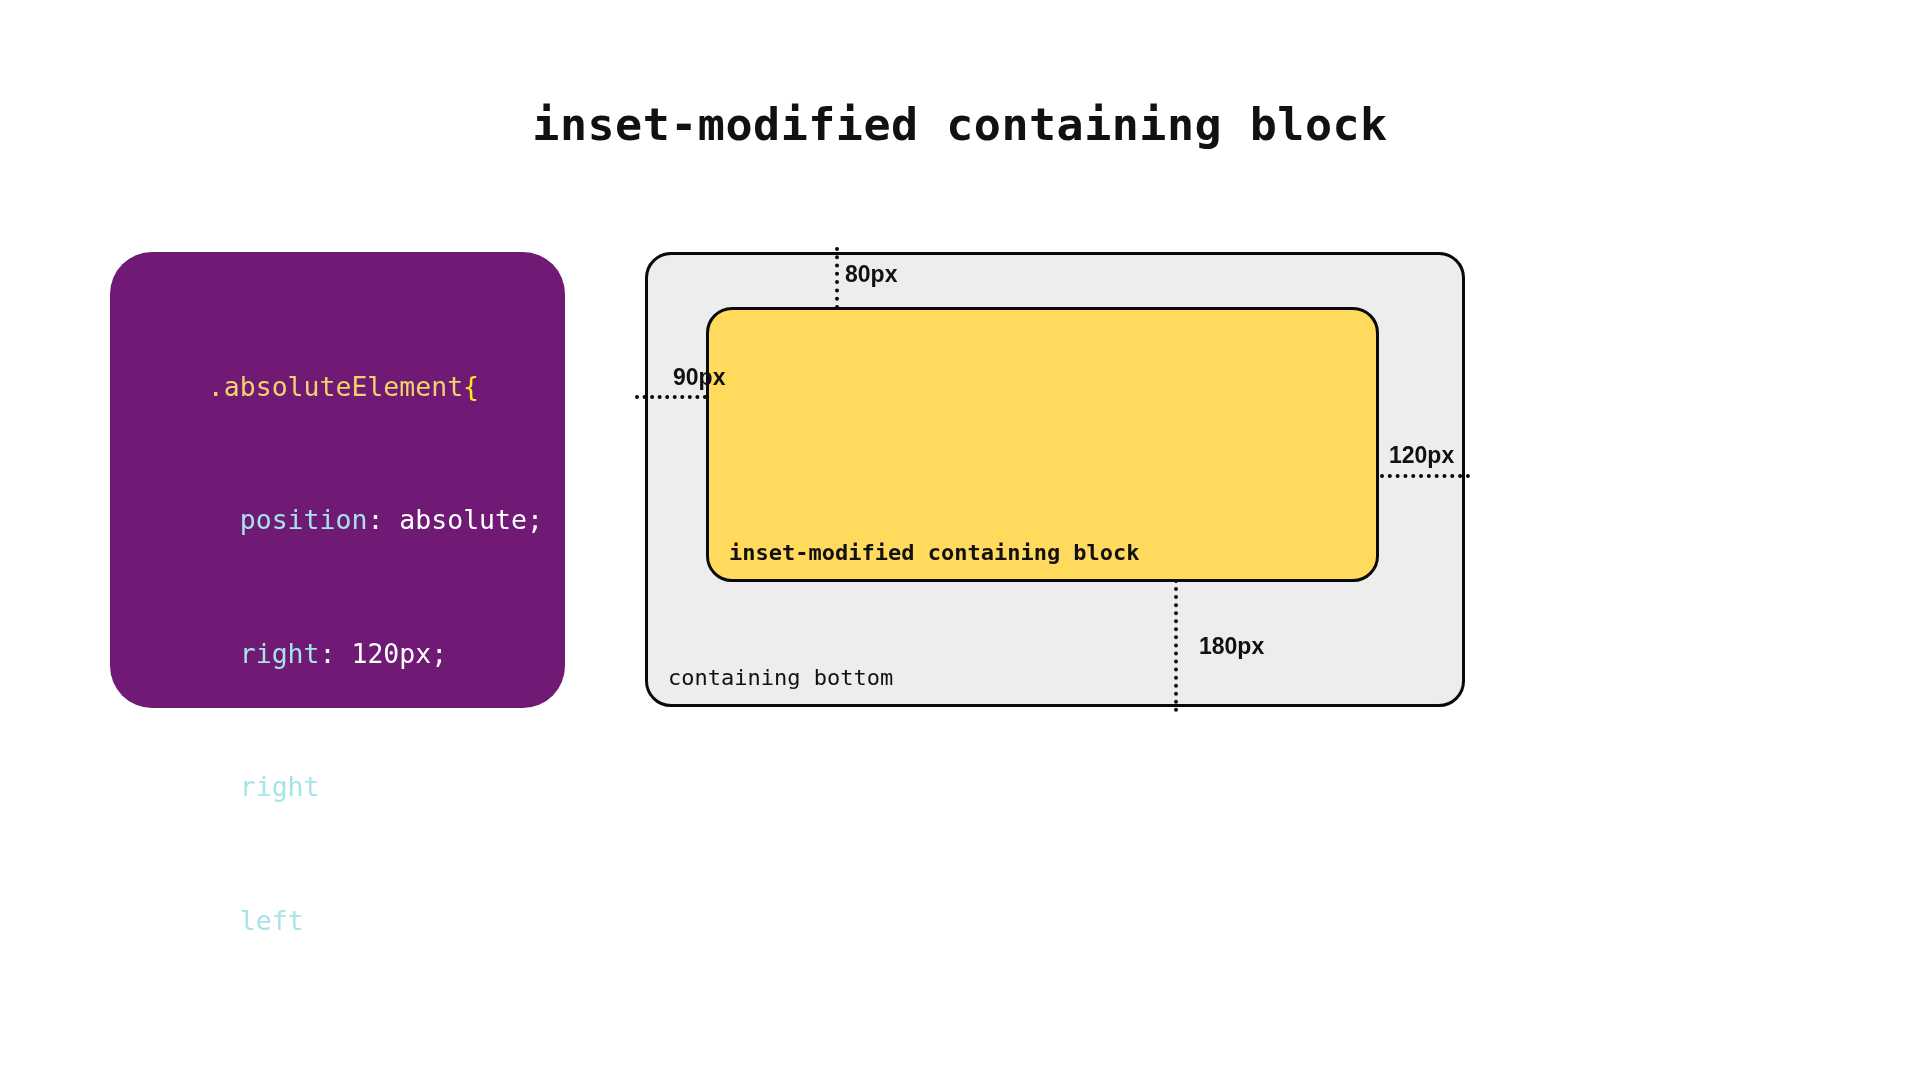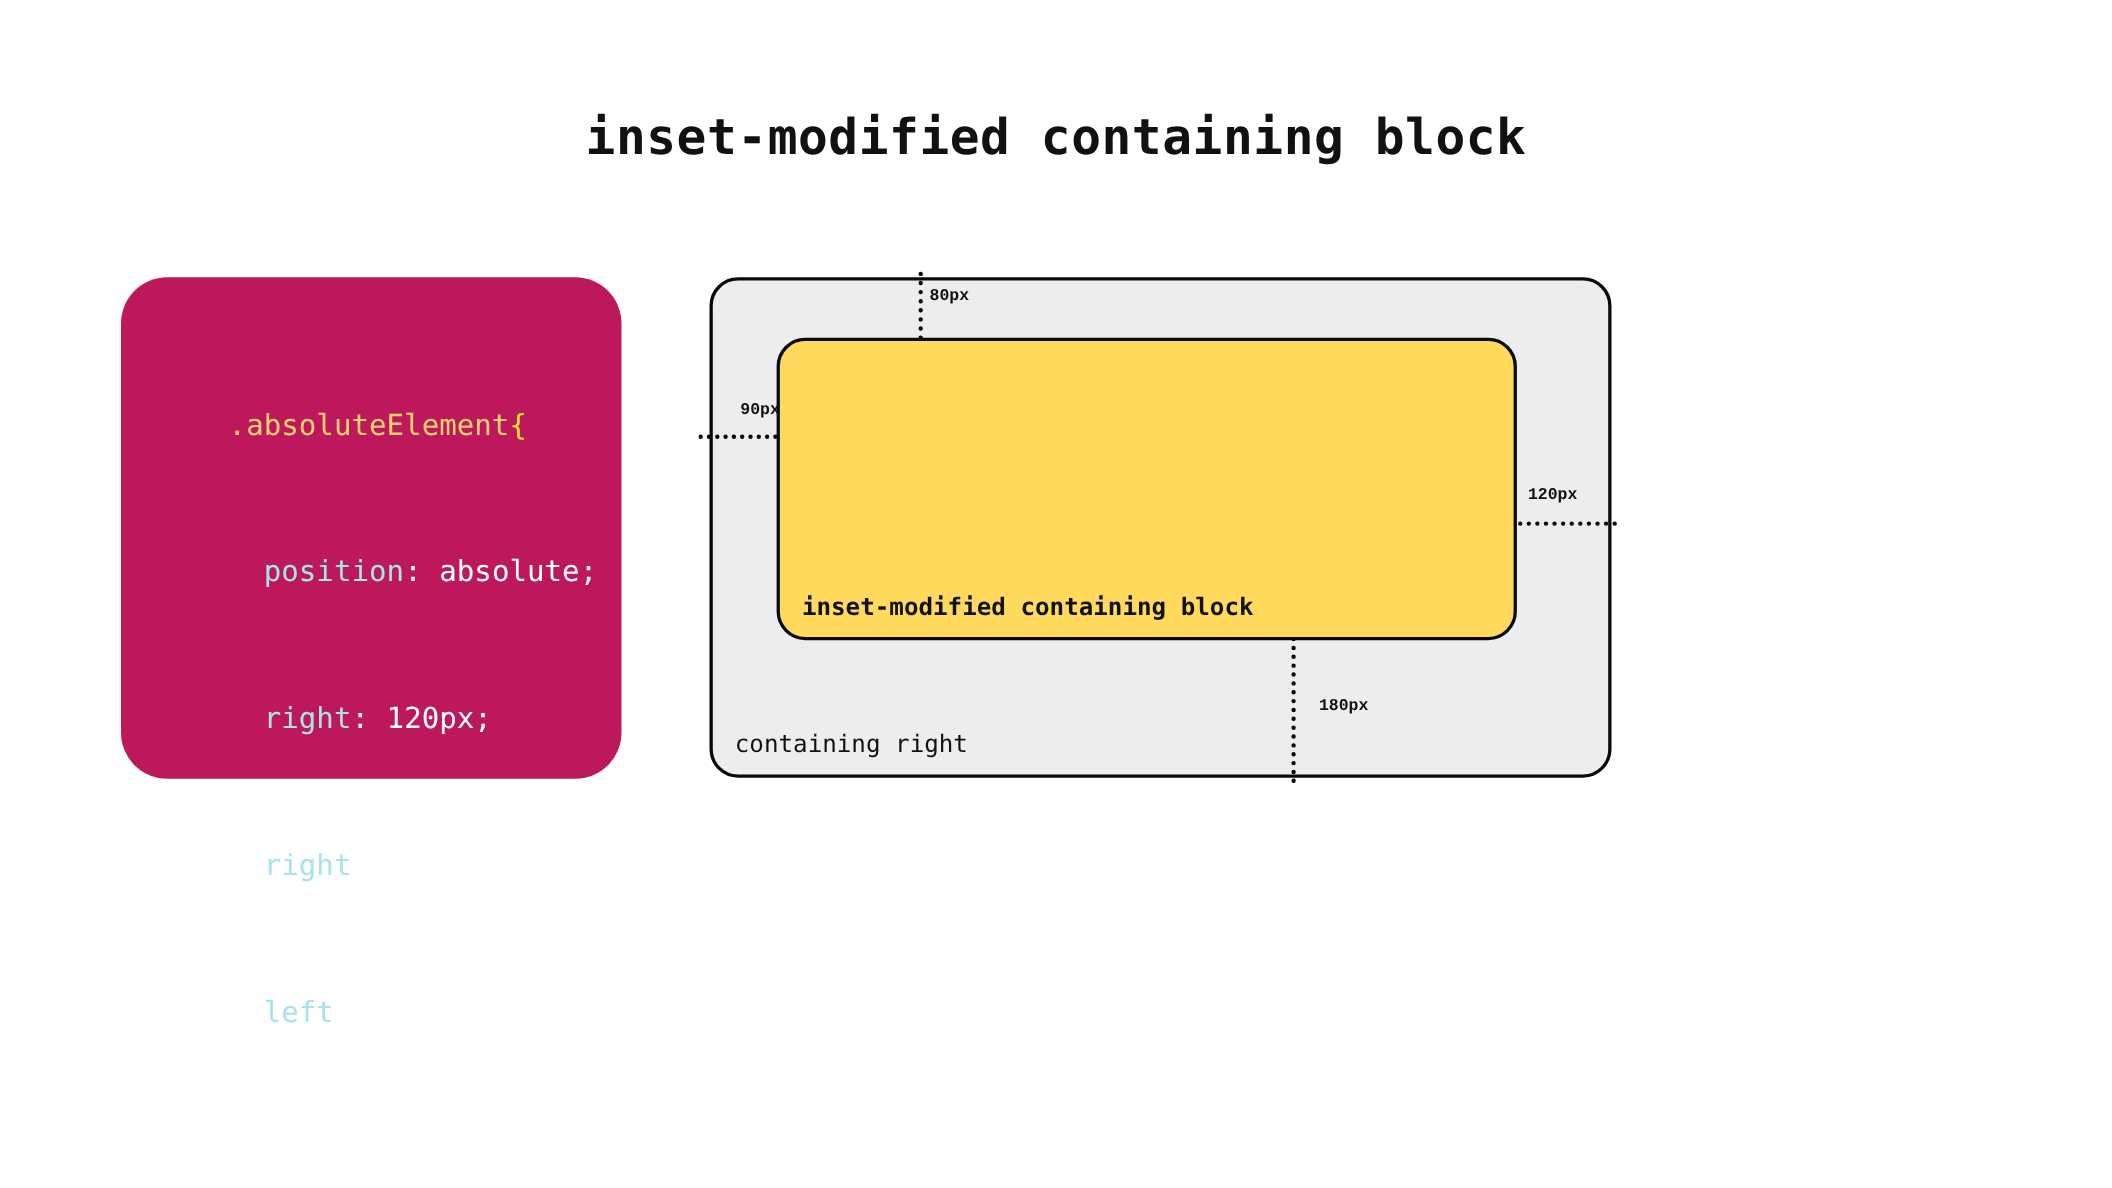--- a/index.html
+++ b/index.html
@@ -31,21 +31,21 @@
     white-space: nowrap;
   }
 
   
   .code-panel {
     position: absolute;
     left: 110px;
     top: 252px;
     width: 455px;
     height: 456px;
-    background: #be185d;
+    background: #701a75;
     border-radius: 42px;
     box-sizing: border-box;
     padding: 68px 0 0 34px;
   }
   .code-line {
     font-family: "DejaVu Sans Mono", "Liberation Mono", monospace;
     font-size: 26.5px;
     line-height: 44.5px;
     white-space: pre;
     color: #FFFFFF;
@@ -117,22 +117,22 @@
     width: 0;
     border-left: 4px dotted #0A0A0A;
   }
   .guide-h {
     position: absolute;
     height: 0;
     border-top: 4px dotted #0A0A0A;
   }
   .measure-label {
     position: absolute;
-    font-family: Liberation Mono, monospace;
-    font-size: 15px;
+    font-family: Liberation Sans, sans-serif;
+    font-size: 23px;
     font-weight: bold;
     color: #111111;
     white-space: nowrap;
   }
 
   
   .guide-top      { left: 190px; top: -5px; height: 62px; }
   .label-top      { left: 200px; top: 9px; }
   
   .guide-left     { left: -10px; top: 143px; width: 72px; }
@@ -170,21 +170,21 @@
 
   <div class="code-line">
     <span class="tok-punct">  </span><span class="tok-prop">left</span><span class="tok-punct">: </span><span class="tok-val">90px;</span>
   </div>
 
 </div>
 
 <div class="diagram">
 
   <div class="containing-block">
-    <span class="containing-block-label">containing right</span>
+    <span class="containing-block-label">containing bottom</span>
   </div>
 
   <div class="inset-block">
     <span class="inset-block-label">inset-modified containing block</span>
   </div>
 
   <div class="guide-v guide-top"></div>
   <span class="measure-label label-top">80px</span>
 
   <div class="guide-h guide-left"></div>

